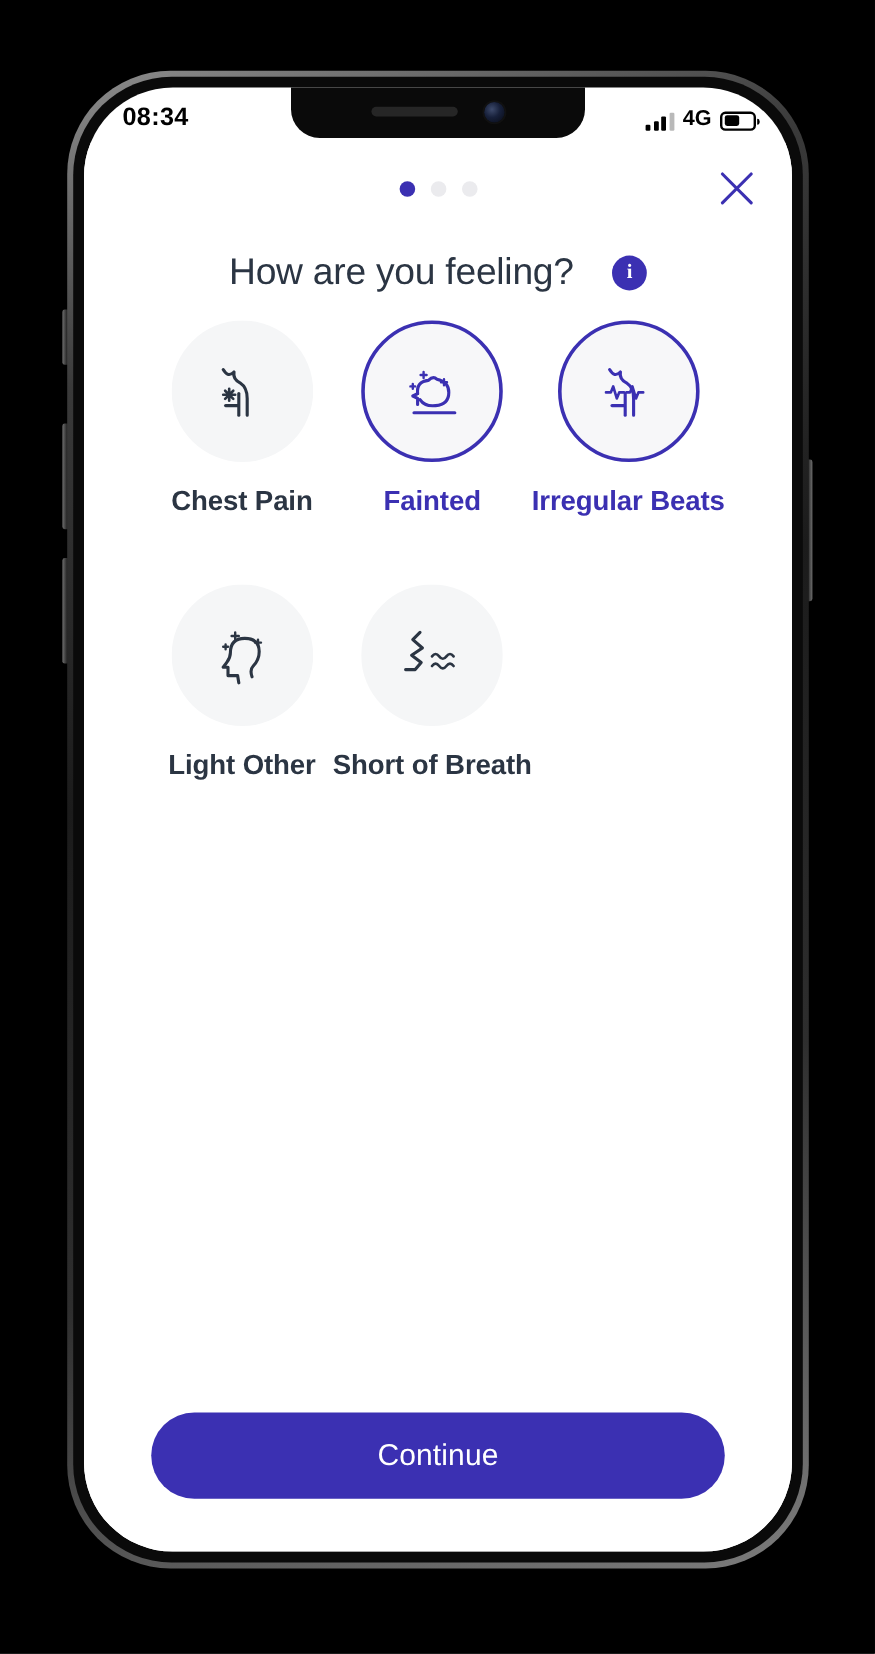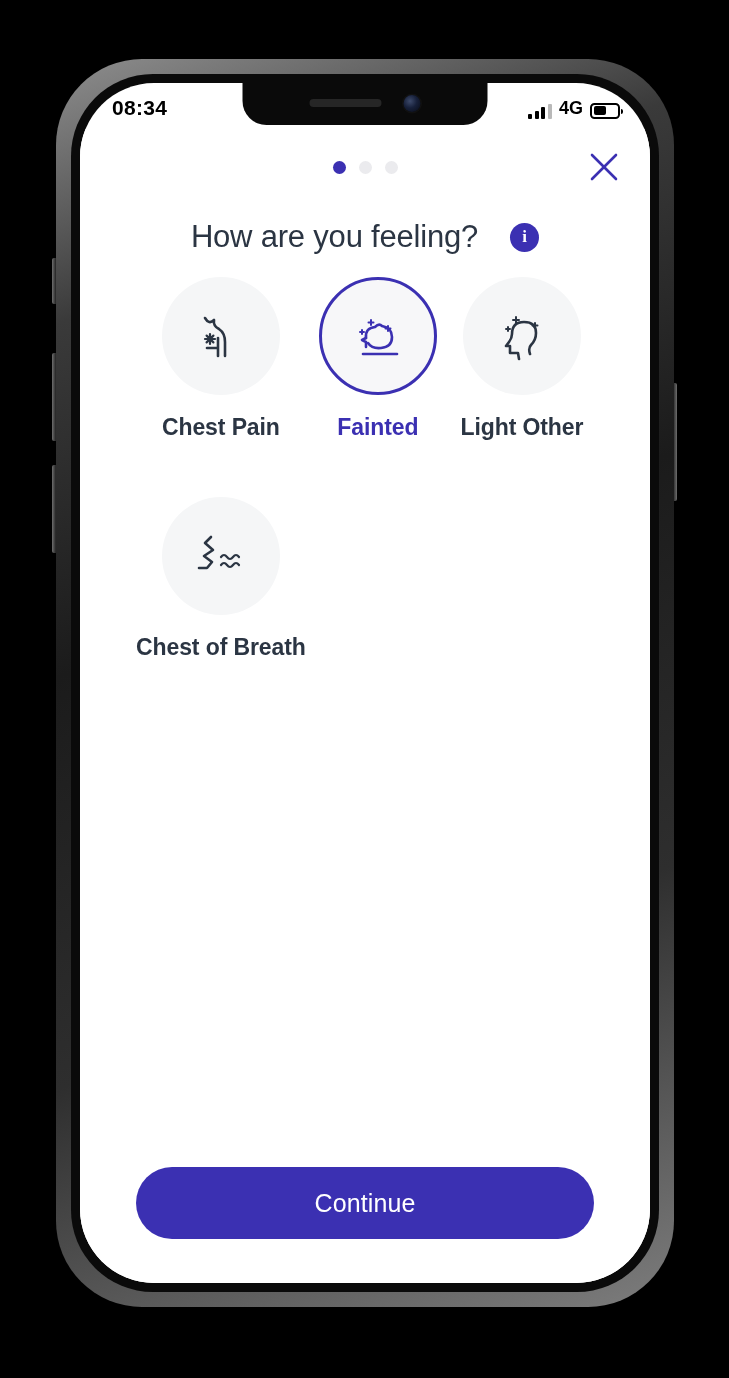--- a/index.html
+++ b/index.html
@@ -21,21 +21,21 @@
 
   
   .phone-frame {
     position: absolute;
     left: 56px;
     top: 59px;
     width: 618px;
     height: 1248px;
     border-radius: 86px;
     background: linear-gradient(160deg, #8e8e8e 0%, #3a3a3a 18%, #1b1b1b 42%, #2e2e2e 70%, #7d7d7d 100%);
-    padding: 15px;
+    padding: 5px;
   }
   .phone-body {
     position: relative;
     width: 100%;
     height: 100%;
     border-radius: 82px;
     background: #0a0a0a;
     padding: 9px;
   }
   .screen {
@@ -340,40 +340,52 @@
     <path d="M20 34 q-1 -10 9 -11 q4 -4 7 -1 q10 2 10 11 q0 10 -11 11 q-9 1 -13 -5" fill="none" stroke-width="2.6" stroke-linecap="round" stroke-linejoin="round"></path>
     <path d="M20 34 l-4 2 l4 2 v5" fill="none" stroke-width="2.6" stroke-linecap="round" stroke-linejoin="round"></path>
     <path d="M17 50 h34" fill="none" stroke-width="2.6" stroke-linecap="round"></path>
     <path d="M25 16 v5 M22.5 18.5 h5" stroke-width="2" stroke-linecap="round"></path>
     <path d="M16 26 v4 M14 28 h4" stroke-width="2" stroke-linecap="round"></path>
     <path d="M42 22 v5 M39.5 24.5 h5" stroke-width="2" stroke-linecap="round"></path>
   </svg>
                 </div>
                 <div class="opt-label">Fainted</div>
               </div>
+              <div class="option selected">
+                <div class="opt-circle">
+                  <svg class="opt-icon" viewBox="0 0 64 64">
+    <path d="M16 14 q4 7 9 2 M25 16 q-1 6 5 9 q6 4 6 13 v14" fill="none" stroke-width="2.6" stroke-linecap="round" stroke-linejoin="round"></path>
+    <path d="M29 34 v18" fill="none" stroke-width="2.6" stroke-linecap="round"></path>
+    <path d="M18 44 h10" fill="none" stroke-width="2.6" stroke-linecap="round"></path>
+    <polyline points="13,33 17,33 19,28 22,38 24,33 28,33" fill="none" stroke-width="2.2" stroke-linecap="round" stroke-linejoin="round"></polyline>
+    <polyline points="30,33 33,33 35,28 38,38 40,33 44,33" fill="none" stroke-width="2.2" stroke-linecap="round" stroke-linejoin="round"></polyline>
+  </svg>
+                </div>
+                <div class="opt-label">Irregular Beats</div>
+              </div>
               <div class="option">
                 <div class="opt-circle">
                   <svg class="opt-icon" viewBox="0 0 64 64">
     <path d="M40 50 q-2 -6 1 -9 q5 -5 5 -12 q0 -11 -12 -11 q-12 0 -12 12 q0 4 -3 8 l-3 4 h4 v7 h8 l1 6" fill="none" stroke-width="2.6" stroke-linecap="round" stroke-linejoin="round"></path>
     <path d="M26 13 v6 M23 16 h6" stroke-width="2" stroke-linecap="round"></path>
     <path d="M18 23 v4 M16 25 h4" stroke-width="2" stroke-linecap="round"></path>
     <path d="M45 19 v5 M42.5 21.5 h5" stroke-width="2" stroke-linecap="round"></path>
   </svg>
                 </div>
                 <div class="opt-label">Light Other</div>
               </div>
               <div class="option">
                 <div class="opt-circle">
                   <svg class="opt-icon" viewBox="0 0 64 64">
     <path d="M22 13 l-6 6 l8 7 l-9 6 l8 6 l-5 6 h-8" fill="none" stroke-width="2.6" stroke-linecap="round" stroke-linejoin="round"></path>
     <path d="M32 33 q3 -4 6 0 q3 4 6 0 q3 -4 6 0" fill="none" stroke-width="2.2" stroke-linecap="round"></path>
     <path d="M32 41 q3 -4 6 0 q3 4 6 0 q3 -4 6 0" fill="none" stroke-width="2.2" stroke-linecap="round"></path>
   </svg>
                 </div>
-                <div class="opt-label">Chest of Breath</div>
+                <div class="opt-label">Short of Breath</div>
               </div>
             </div>
 
           <div class="footer">
             <button class="continue-btn">Continue</button>
           </div>
 
         </div>
       </div>
     </div>

